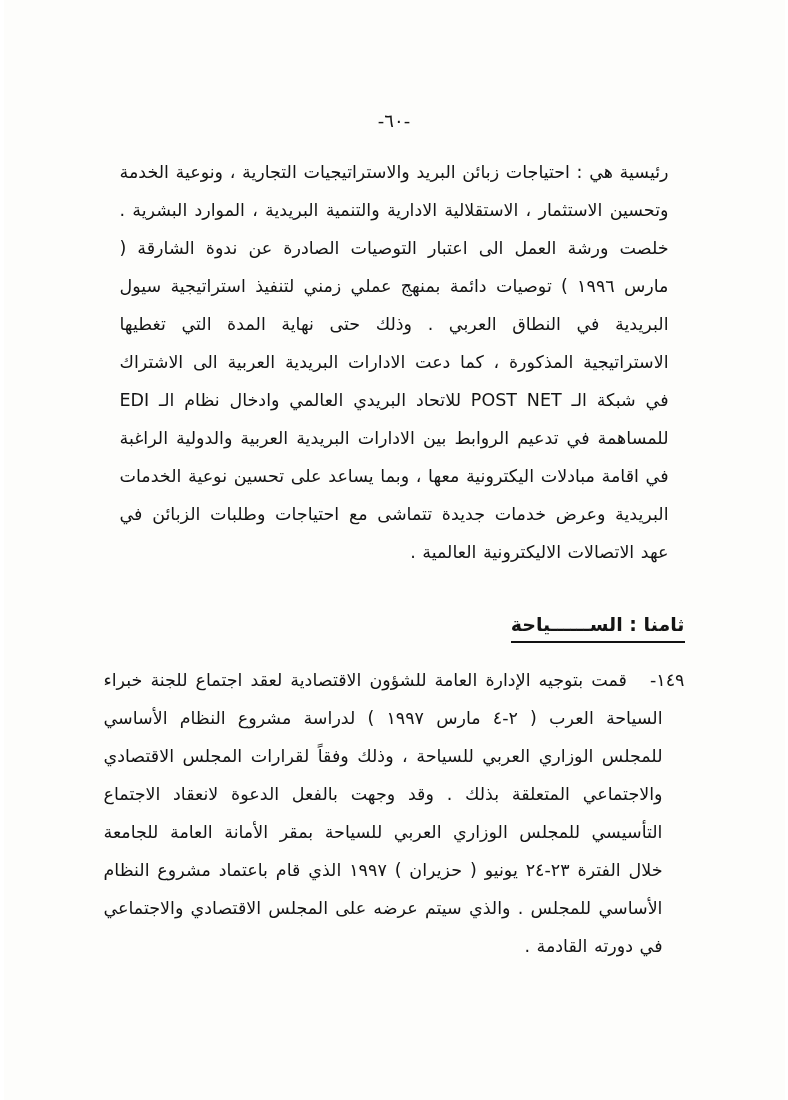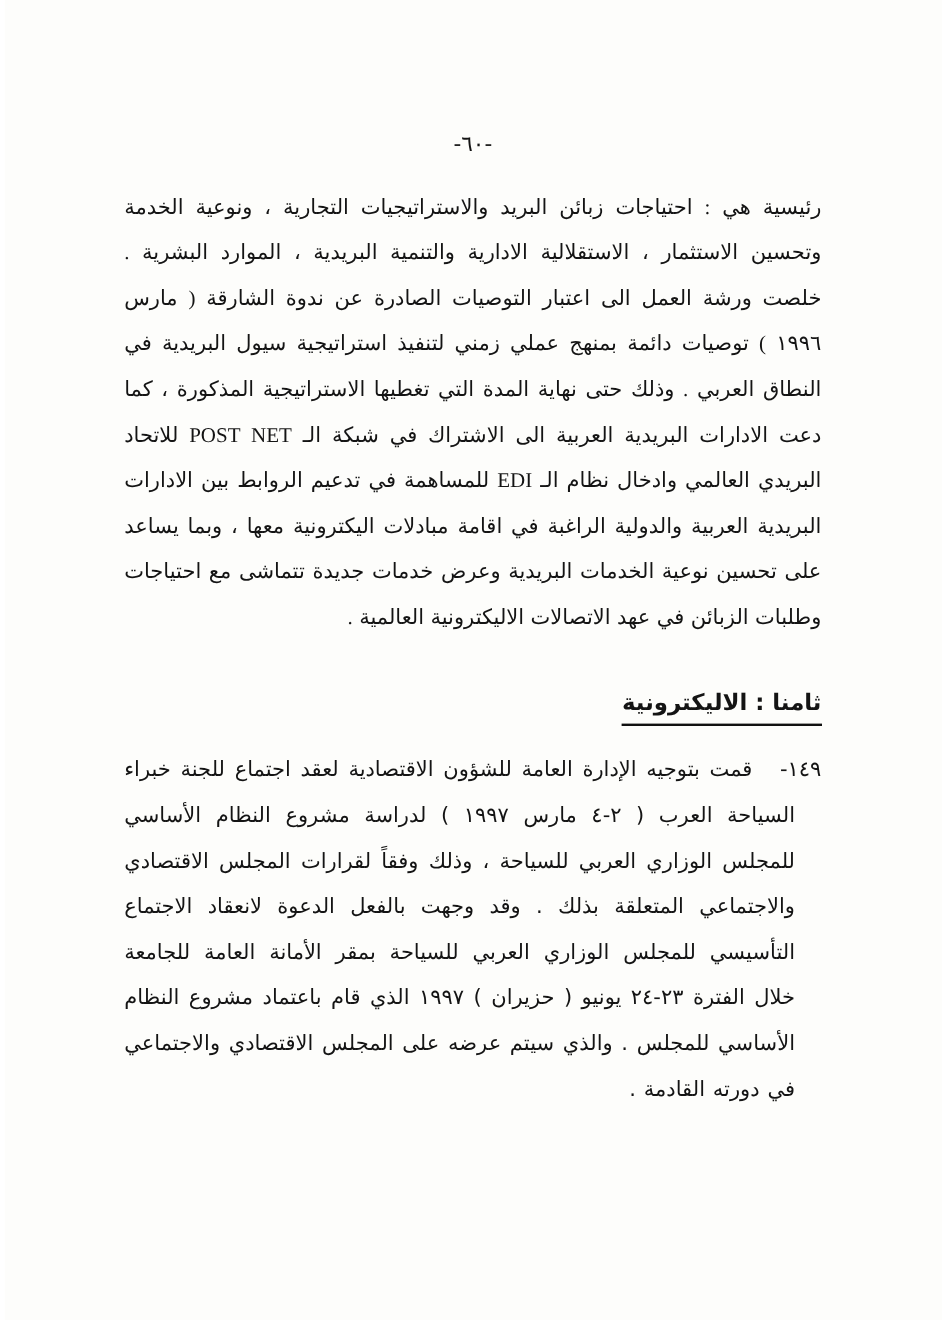--- a/index.html
+++ b/index.html
@@ -24,27 +24,26 @@
     font-size: 18px;
     letter-spacing: 1px;
     direction: rtl;
   }
   .content {
     direction: rtl;
     padding: 0 100px;
     margin-top: 22px;
   }
   .para {
-    margin: 0;
+    margin: 16px;
     font-size: 17.5px;
     line-height: 38px;
     text-align: justify;
     text-justify: inter-word;
     word-spacing: 1px;
-    font-family: Liberation Serif, serif;
   }
   .section-heading-row {
     margin-top: 40px;
     margin-bottom: 18px;
   }
   .section-heading {
     display: inline-block;
     font-size: 19px;
     font-weight: bold;
     border-bottom: 2px solid #111;
@@ -71,21 +70,21 @@
 
 <div class="page">
 
   <div class="page-number">-٦٠-</div>
 
   <div class="content">
 
     <p class="para">رئيسية هي : احتياجات زبائن البريد والاستراتيجيات التجارية ، ونوعية الخدمة وتحسين الاستثمار ، الاستقلالية الادارية والتنمية البريدية ، الموارد البشرية . خلصت ورشة العمل الى اعتبار التوصيات الصادرة عن ندوة الشارقة ( مارس ١٩٩٦ ) توصيات دائمة بمنهج عملي زمني لتنفيذ استراتيجية سيول البريدية في النطاق العربي . وذلك حتى نهاية المدة التي تغطيها الاستراتيجية المذكورة ، كما دعت الادارات البريدية العربية الى الاشتراك في شبكة الـ POST NET للاتحاد البريدي العالمي وادخال نظام الـ EDI للمساهمة في تدعيم الروابط بين الادارات البريدية العربية والدولية الراغبة في اقامة مبادلات اليكترونية معها ، وبما يساعد على تحسين نوعية الخدمات البريدية وعرض خدمات جديدة تتماشى مع احتياجات وطلبات الزبائن في عهد الاتصالات الاليكترونية العالمية .</p>
 
     <div class="section-heading-row">
-      <span class="section-heading">ثامنا : الاليكترونية</span>
+      <span class="section-heading">ثامنا : الســــــياحة</span>
     </div>
 
     <p class="numbered-item">
       <span class="item-number">١٤٩-</span><span>قمت بتوجيه الإدارة العامة للشؤون الاقتصادية لعقد اجتماع للجنة خبراء السياحة العرب ( ٢-٤ مارس ١٩٩٧ ) لدراسة مشروع النظام الأساسي للمجلس الوزاري العربي للسياحة ، وذلك وفقاً لقرارات المجلس الاقتصادي والاجتماعي المتعلقة بذلك . وقد وجهت بالفعل الدعوة لانعقاد الاجتماع التأسيسي للمجلس الوزاري العربي للسياحة بمقر الأمانة العامة للجامعة خلال الفترة ٢٣-٢٤ يونيو ( حزيران ) ١٩٩٧ الذي قام باعتماد مشروع النظام الأساسي للمجلس . والذي سيتم عرضه على المجلس الاقتصادي والاجتماعي في دورته القادمة .</span>
     </p>
 
   </div>
 
 </div>
 

